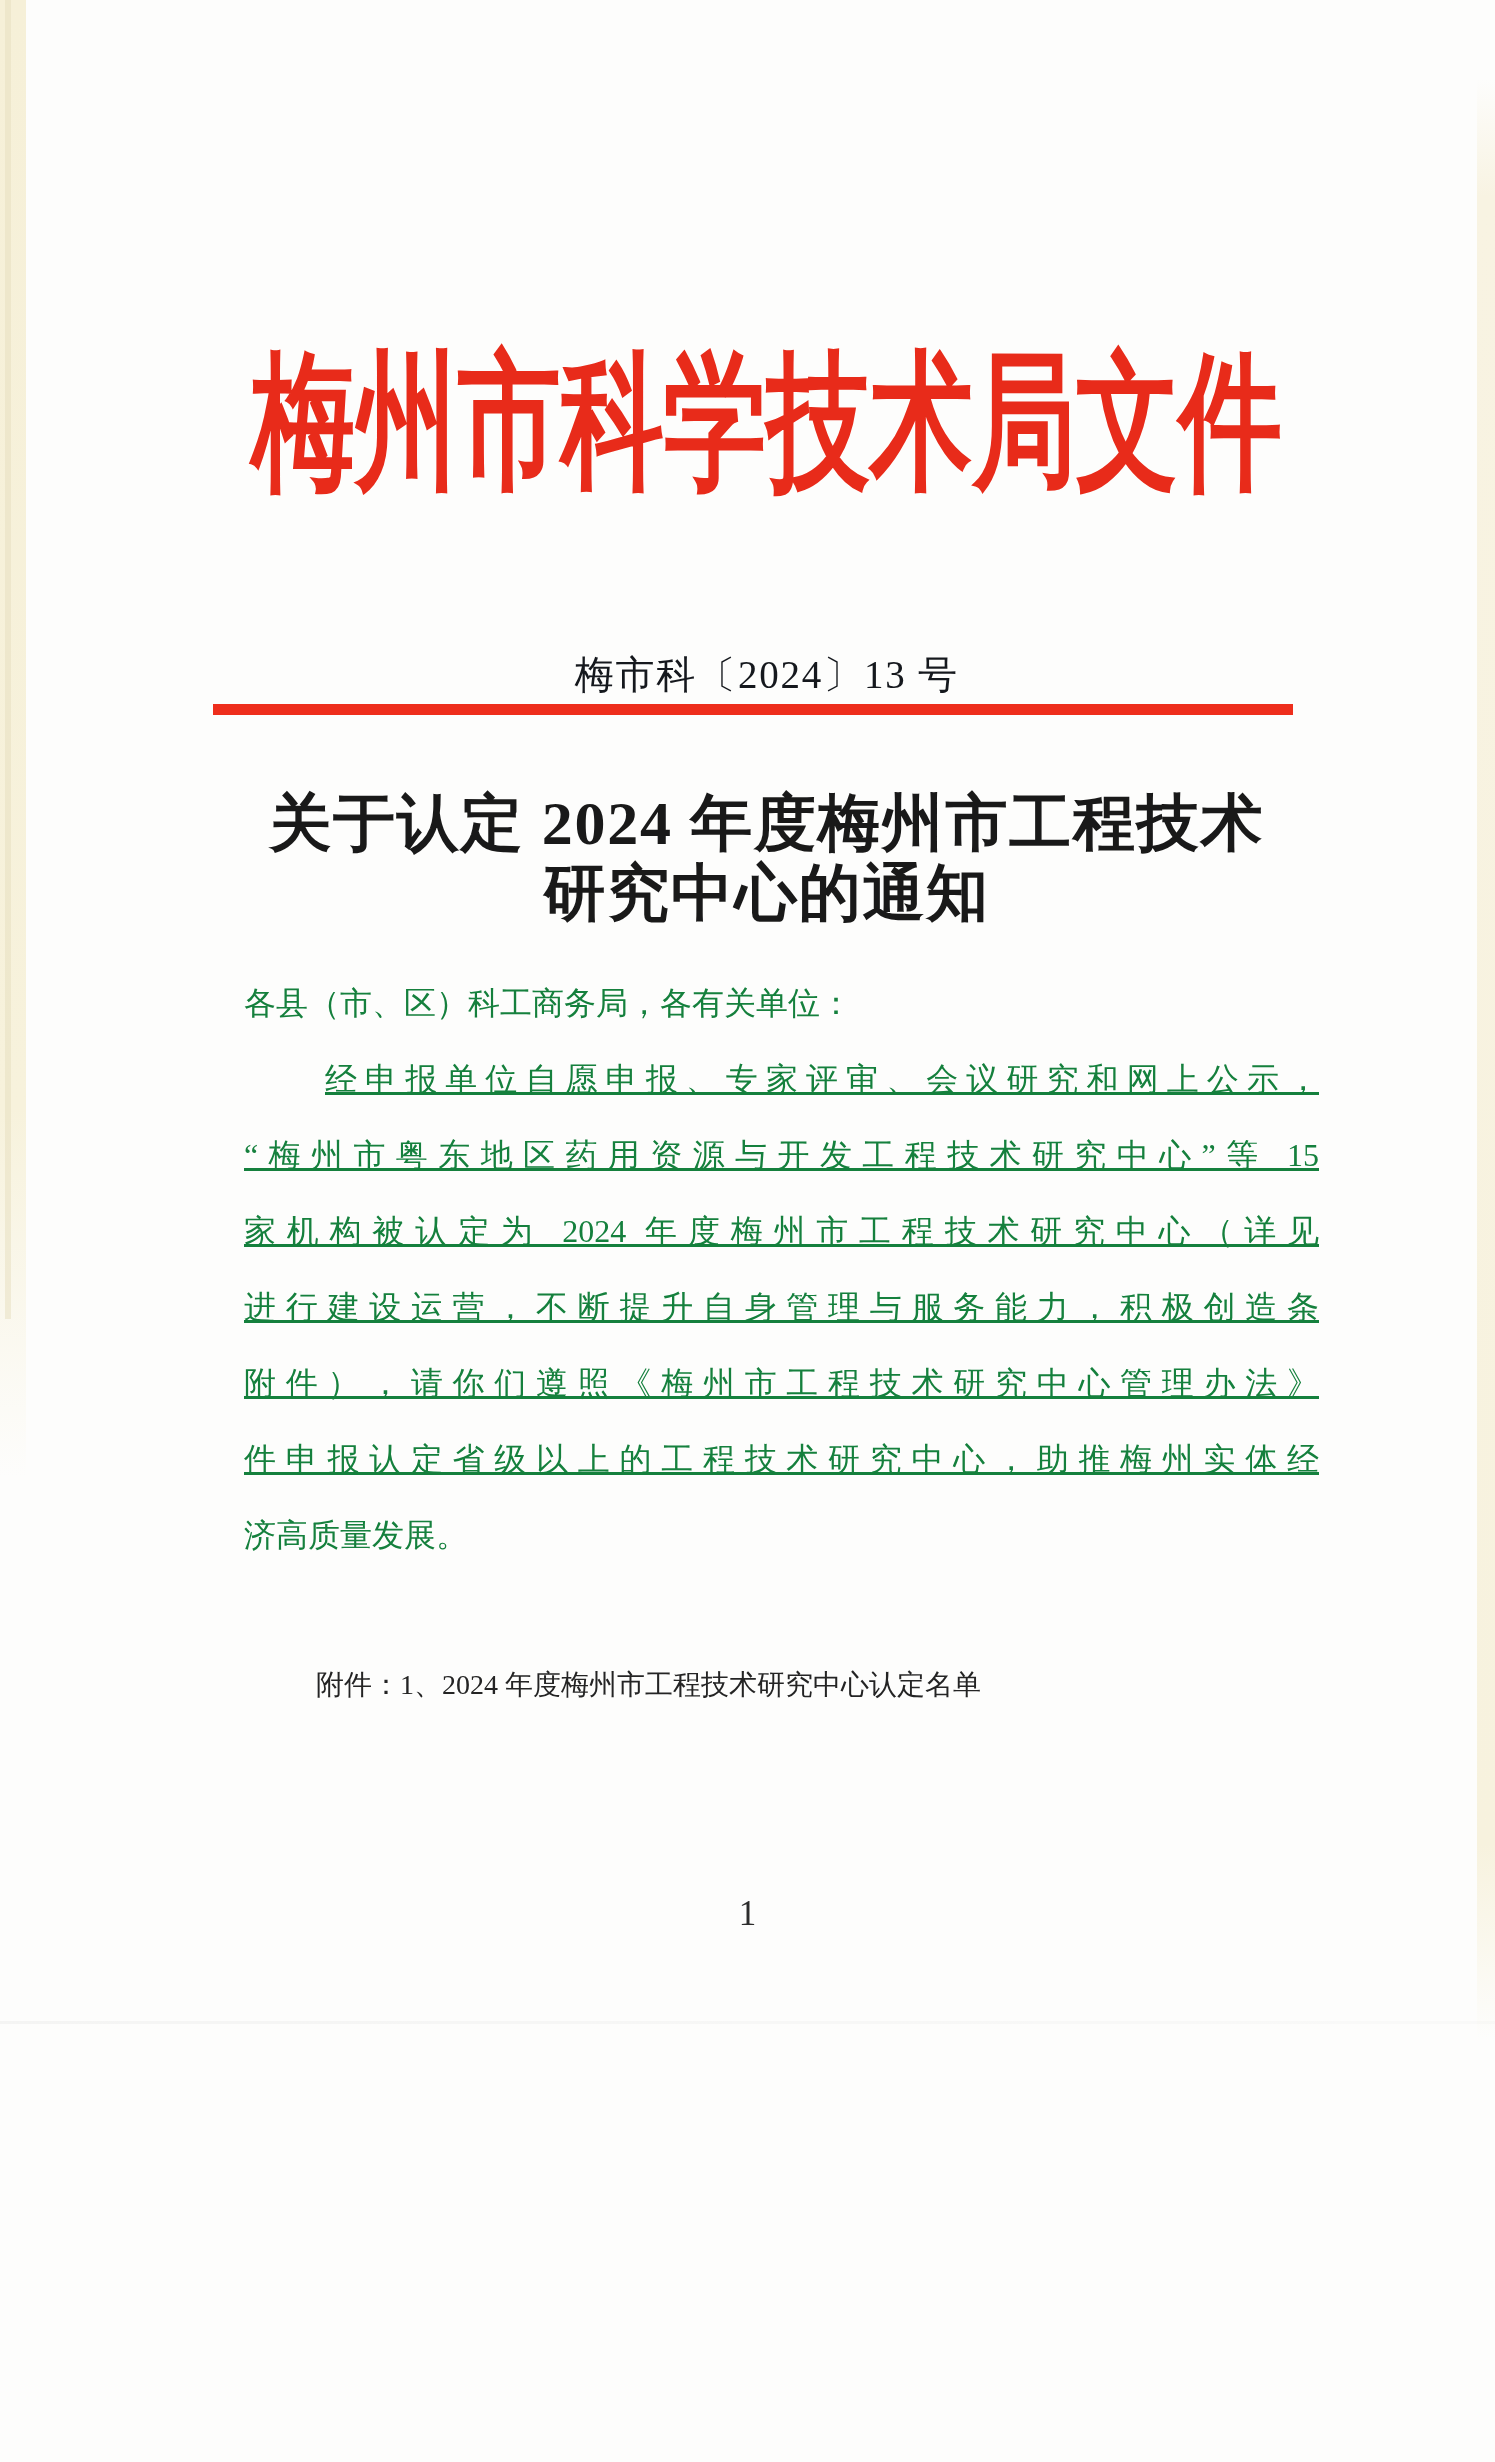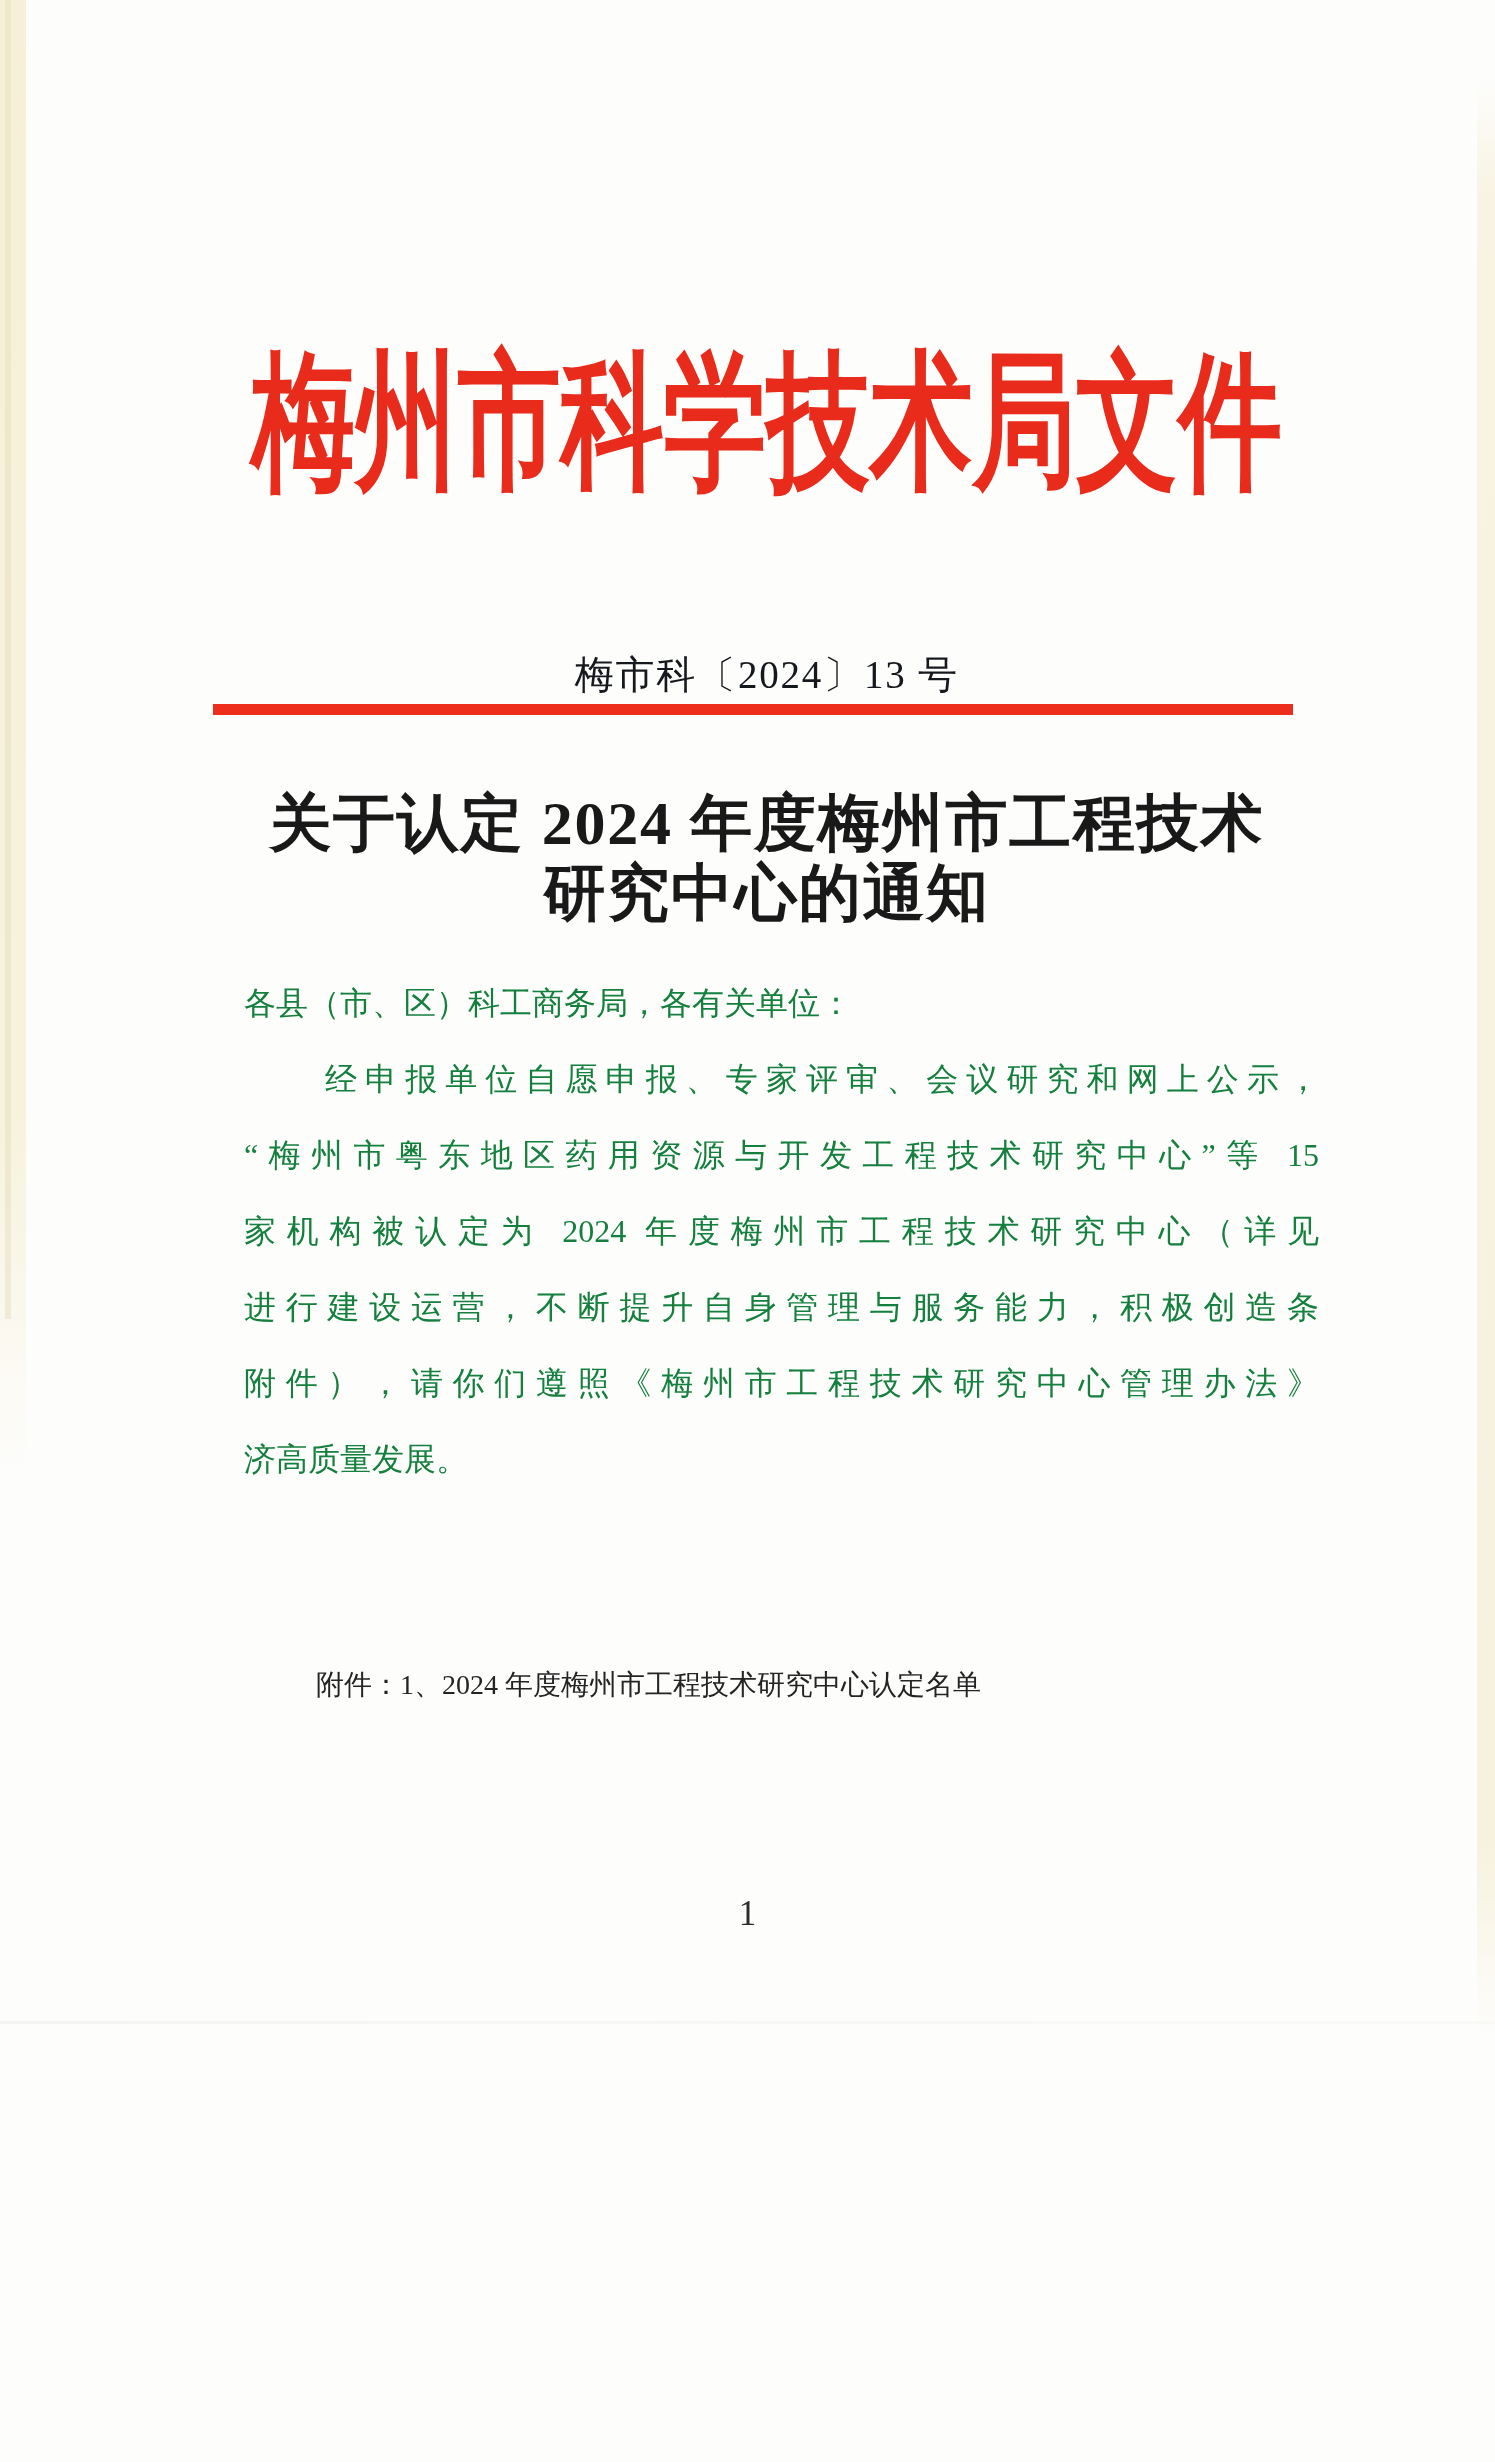--- a/index.html
+++ b/index.html
@@ -50,21 +50,21 @@
     font-size:62px;line-height:70px;font-weight:bold;
     color:#191919;letter-spacing:1.8px;
   }
   .body-block{
     position:absolute;left:244px;top:965px;width:1075px;
     font-size:32px;line-height:76px;color:#15803d;
   }
   .body-block .line{height:76px;white-space:nowrap;}
   .body-block .line.just{
     white-space:normal;
-    text-align:justify;text-align-last:justify;
+    text-align:justify;text-align-last:justify;text-decoration:underline;
   }
   .body-block .line.indent{text-indent:81px;}
   .attach-block{
     position:absolute;left:244px;top:1646px;width:1075px;
     font-size:28px;line-height:77px;color:#242424;
   }
   .attach-block .att-line{height:77px;white-space:nowrap;}
   .attach-block .att-1{padding-left:72px;}
   .attach-block .att-2{padding-left:176px;}
   .page-number{
@@ -94,20 +94,21 @@
     <div>研究中心的通知</div>
   </div>
 
   <div class="body-block">
     <div class="line">各县（市、区）科工商务局，各有关单位：</div>
     <div class="line indent just">经申报单位自愿申报、专家评审、会议研究和网上公示，</div>
     <div class="line just">“梅州市粤东地区药用资源与开发工程技术研究中心”等 15</div>
     <div class="line just">家机构被认定为 2024 年度梅州市工程技术研究中心（详见</div>
     <div class="line just">进行建设运营，不断提升自身管理与服务能力，积极创造条</div>
     <div class="line just">附件），请你们遵照《梅州市工程技术研究中心管理办法》</div>
+    <div class="line just">件申报认定省级以上的工程技术研究中心，助推梅州实体经</div>
     <div class="line">济高质量发展。</div>
   </div>
 
   <div class="attach-block">
     <div class="att-line att-1">附件：1、2024 年度梅州市工程技术研究中心认定名单</div>
   </div>
 
   <div class="page-number">1</div>
 
 </div>

